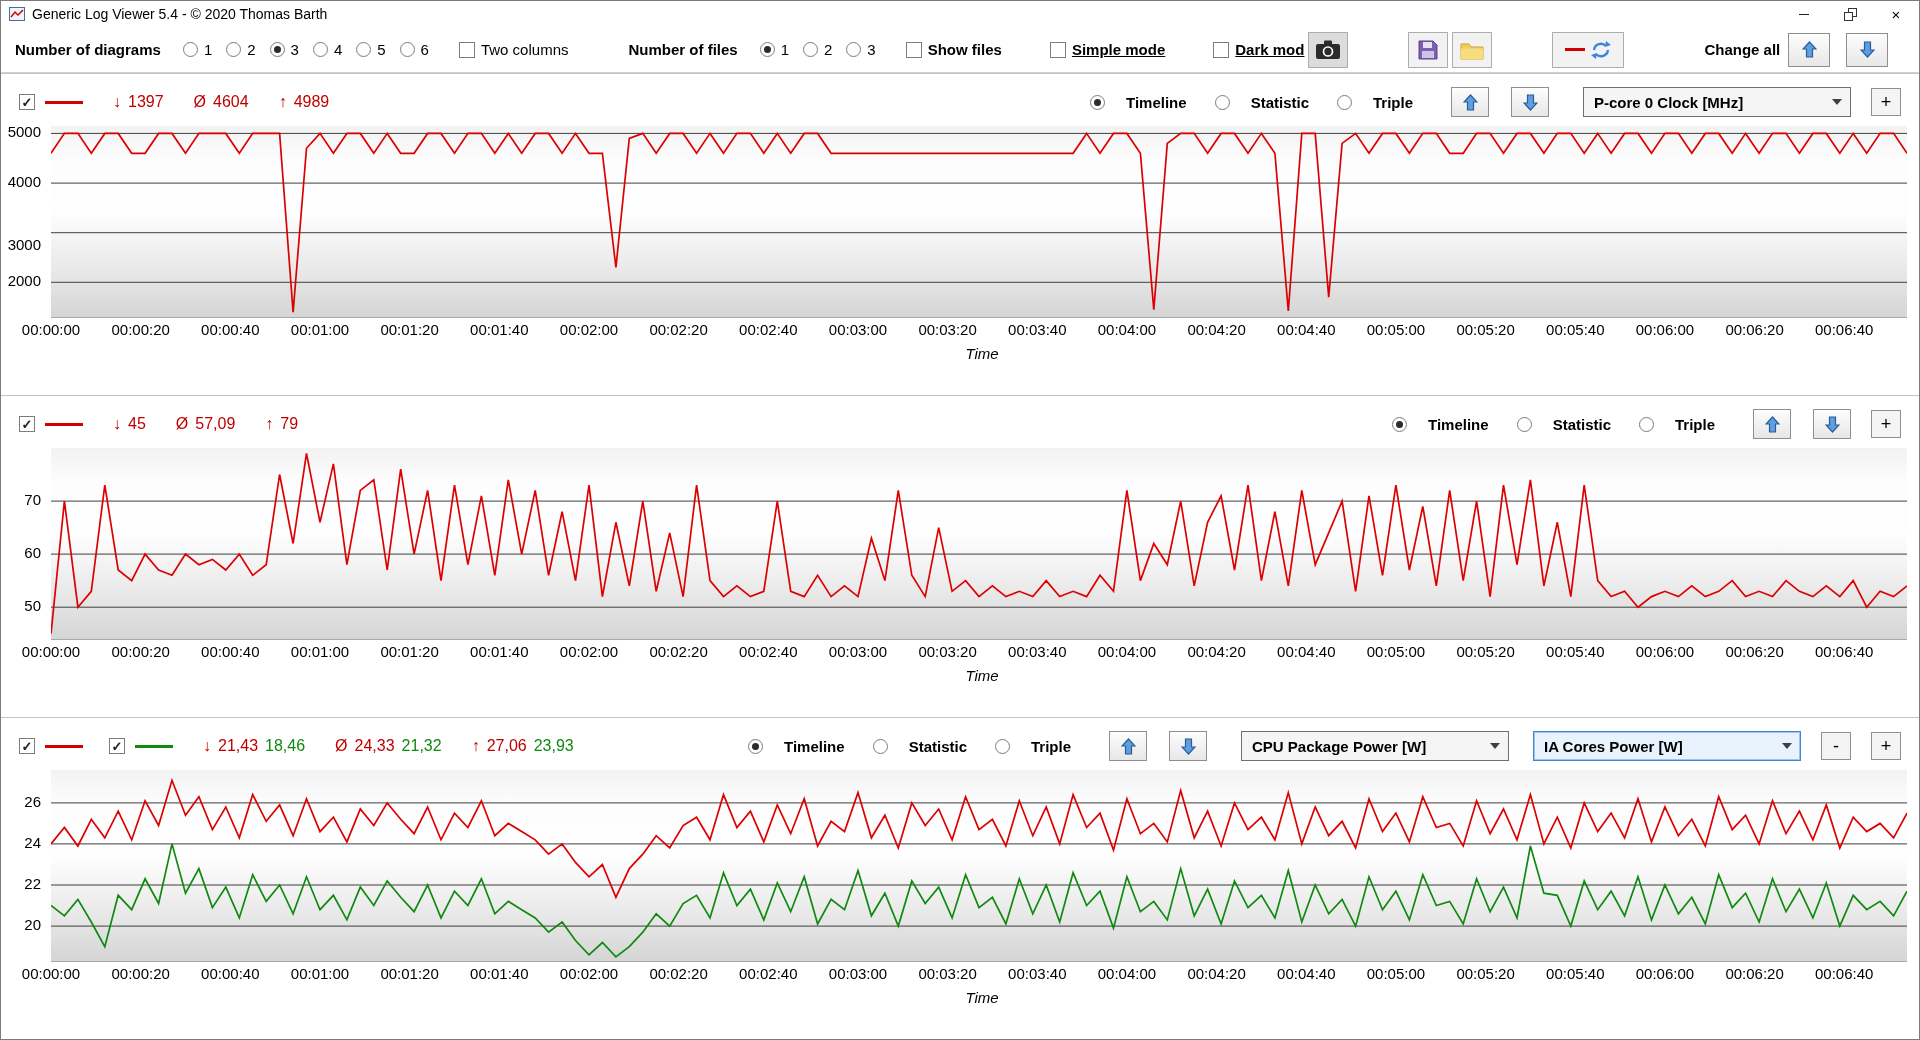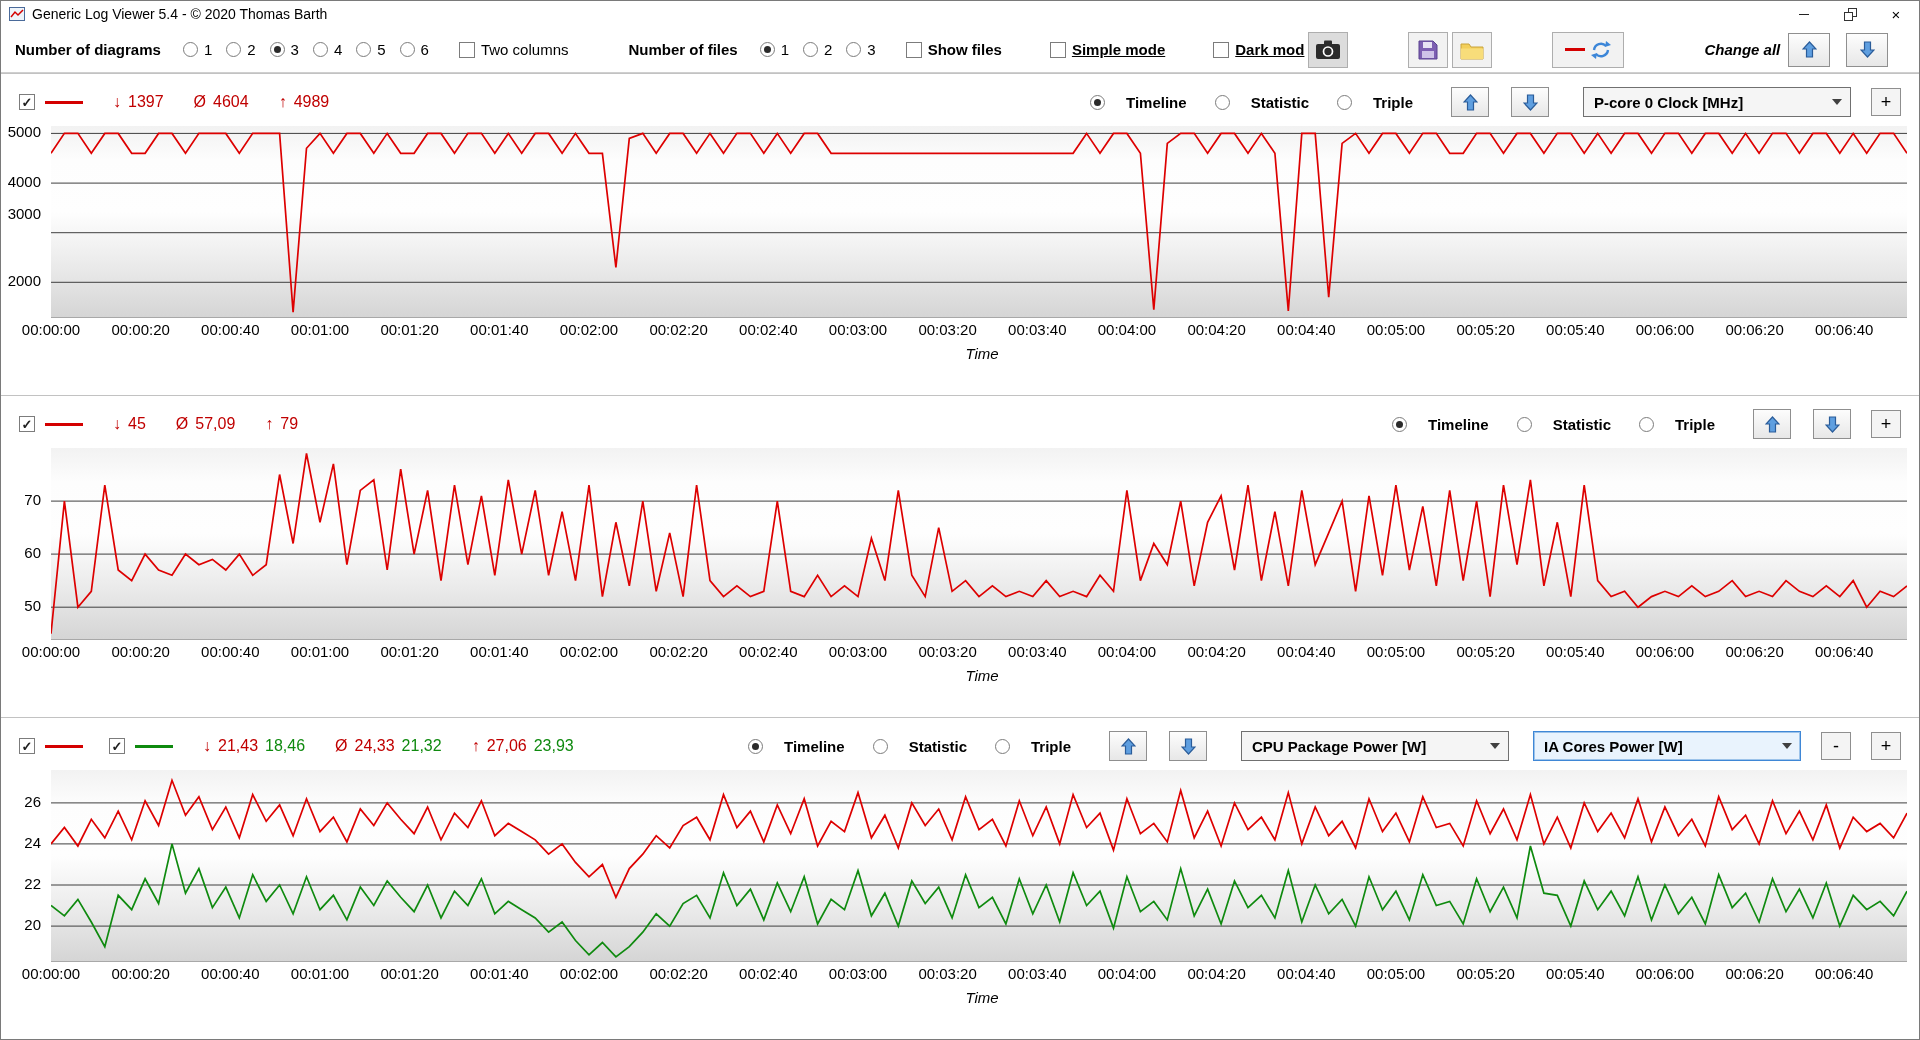--- a/index.html
+++ b/index.html
@@ -18,21 +18,21 @@
 
   
   .toolbar { height:46px; flex:0 0 auto; display:flex; align-items:center; padding:0 14px; font-size:15px; border-bottom:1px solid #cfcfcf; background:#fff; }
   .bold { font-weight:700; }
   .radio { width:15px; height:15px; border:1px solid #7c7c7c; border-radius:50%; background:#fff; position:relative; flex:0 0 auto; display:inline-block; }
   .radio.sel::after { content:""; position:absolute; inset:3px; border-radius:50%; background:#2b2b2b; }
   .cb { width:16px; height:16px; border:1px solid #7c7c7c; background:#fff; flex:0 0 auto; display:inline-flex; align-items:center; justify-content:center; }
   .cb.checked::after { content:"✓"; font-size:13px; font-weight:700; color:#1e1e1e; line-height:1; }
   .opt { display:inline-flex; align-items:center; gap:6px; cursor:default; }
   .gap14 { margin-left:14px; } .gap22 { margin-left:22px; } .gap30 { margin-left:30px; }
-  .gap48 { margin-left:48px;text-decoration:underline; } .gap60 { margin-left:60px; } .gap80 { margin-left:80px;font-style:italic; }
+  .gap48 { margin-left:48px;text-decoration:underline; } .gap60 { margin-left:60px; } .gap80 { margin-left:80px; }
   .tool-btn { height:36px; min-width:40px; border:1px solid #aeaeae; background:#f2f2f2; display:inline-flex; align-items:center; justify-content:center; gap:5px; padding:0 6px; cursor:default; }
   .redline { width:20px; height:0; border-top:3px solid #d40000; display:inline-block; }
 
   
   .panel { flex:1 1 0; min-height:0; border-top:1px solid #c2c2c2; display:flex; flex-direction:column; padding-top:6px; background:#fff; }
   .panel-header { height:44px; flex:0 0 auto; display:flex; align-items:center; padding:0 18px; gap:8px; }
   .legend-line { width:38px; height:0; border-top:3px solid #d40000; margin:0 6px 0 2px; }
   .stats { display:flex; gap:30px; margin-left:16px; font-size:16px; }
   .stat { display:inline-flex; gap:7px; }
   .red { color:#c00000; } .green { color:#0f8a0f; }
@@ -229,21 +229,21 @@
         </button>
       <div class="dropdown">
           <span>P-core 0 Clock [MHz]</span>
           <span class="chev"></span>
         </div>
       <button class="sq-btn">+</button>
     </div>
     <div class="chart-row">
       <div class="ylabels">
           <span style="top:146.3px">2000</span>
-          <span style="top:79px">3000</span>
+          <span style="top:110px">3000</span>
           <span style="top:47.1px">4000</span>
           <span style="top:-2.6px">5000</span>
         </div>
       <div class="plot">
           <svg viewBox="0 0 1856 191" preserveAspectRatio="none">
             <line x1="0" y1="156.3" x2="1856" y2="156.3" stroke="#3f3f3f" stroke-width="1" vector-effect="non-scaling-stroke"></line>
             <line x1="0" y1="106.7" x2="1856" y2="106.7" stroke="#3f3f3f" stroke-width="1" vector-effect="non-scaling-stroke"></line>
             <line x1="0" y1="57.1" x2="1856" y2="57.1" stroke="#3f3f3f" stroke-width="1" vector-effect="non-scaling-stroke"></line>
             <line x1="0" y1="7.4" x2="1856" y2="7.4" stroke="#3f3f3f" stroke-width="1" vector-effect="non-scaling-stroke"></line>
             <polyline fill="none" stroke="#dd0000" stroke-width="1.7" vector-effect="non-scaling-stroke" points="0.0,27.3 13.4,7.4 26.9,7.4 40.3,27.3 53.8,7.4 67.2,7.4 80.7,27.3 94.1,27.3 107.6,7.4 121.0,7.4 134.5,27.3 147.9,7.4 161.4,7.4 174.8,7.4 188.3,27.3 201.7,7.4 215.2,7.4 228.6,7.4 242.1,186.2 255.5,22.3 269.0,7.4 282.4,27.3 295.9,7.4 309.3,7.4 322.8,27.3 336.2,7.4 349.7,27.3 363.1,27.3 376.6,7.4 390.0,7.4 403.5,27.3 416.9,7.4 430.4,7.4 443.8,27.3 457.3,7.4 470.7,27.3 484.2,7.4 497.6,7.4 511.1,27.3 524.5,7.4 538.0,27.3 551.4,27.3 564.9,141.4 578.3,12.4 591.8,7.4 605.2,27.3 618.7,7.4 632.1,7.4 645.6,27.3 659.0,7.4 672.5,27.3 685.9,7.4 699.4,7.4 712.8,27.3 726.3,7.4 739.7,27.3 753.2,7.4 766.6,7.4 780.1,27.3 793.5,27.3 807.0,27.3 820.4,27.3 833.9,27.3 847.3,27.3 860.8,27.3 874.2,27.3 887.7,27.3 901.1,27.3 914.6,27.3 928.0,27.3 941.4,27.3 954.9,27.3 968.3,27.3 981.8,27.3 995.2,27.3 1008.7,27.3 1022.1,27.3 1035.6,7.4 1049.0,27.3 1062.5,7.4 1075.9,7.4 1089.4,27.3 1102.8,183.6 1116.3,17.4 1129.7,7.4 1143.2,7.4 1156.6,27.3 1170.1,7.4 1183.5,7.4 1197.0,27.3 1210.4,7.4 1223.9,27.3 1237.3,185.0 1250.8,7.4 1264.2,7.4 1277.7,171.2 1291.1,17.4 1304.6,7.4 1318.0,27.3 1331.5,7.4 1344.9,7.4 1358.4,27.3 1371.8,7.4 1385.3,7.4 1398.7,27.3 1412.2,27.3 1425.6,7.4 1439.1,7.4 1452.5,27.3 1466.0,7.4 1479.4,7.4 1492.9,27.3 1506.3,7.4 1519.8,7.4 1533.2,27.3 1546.7,7.4 1560.1,27.3 1573.6,7.4 1587.0,7.4 1600.5,27.3 1613.9,7.4 1627.4,7.4 1640.8,27.3 1654.3,7.4 1667.7,7.4 1681.2,27.3 1694.6,7.4 1708.1,27.3 1721.5,7.4 1735.0,7.4 1748.4,27.3 1761.9,7.4 1775.3,7.4 1788.8,27.3 1802.2,7.4 1815.7,27.3 1829.1,7.4 1842.6,7.4 1856.0,27.3"></polyline>

